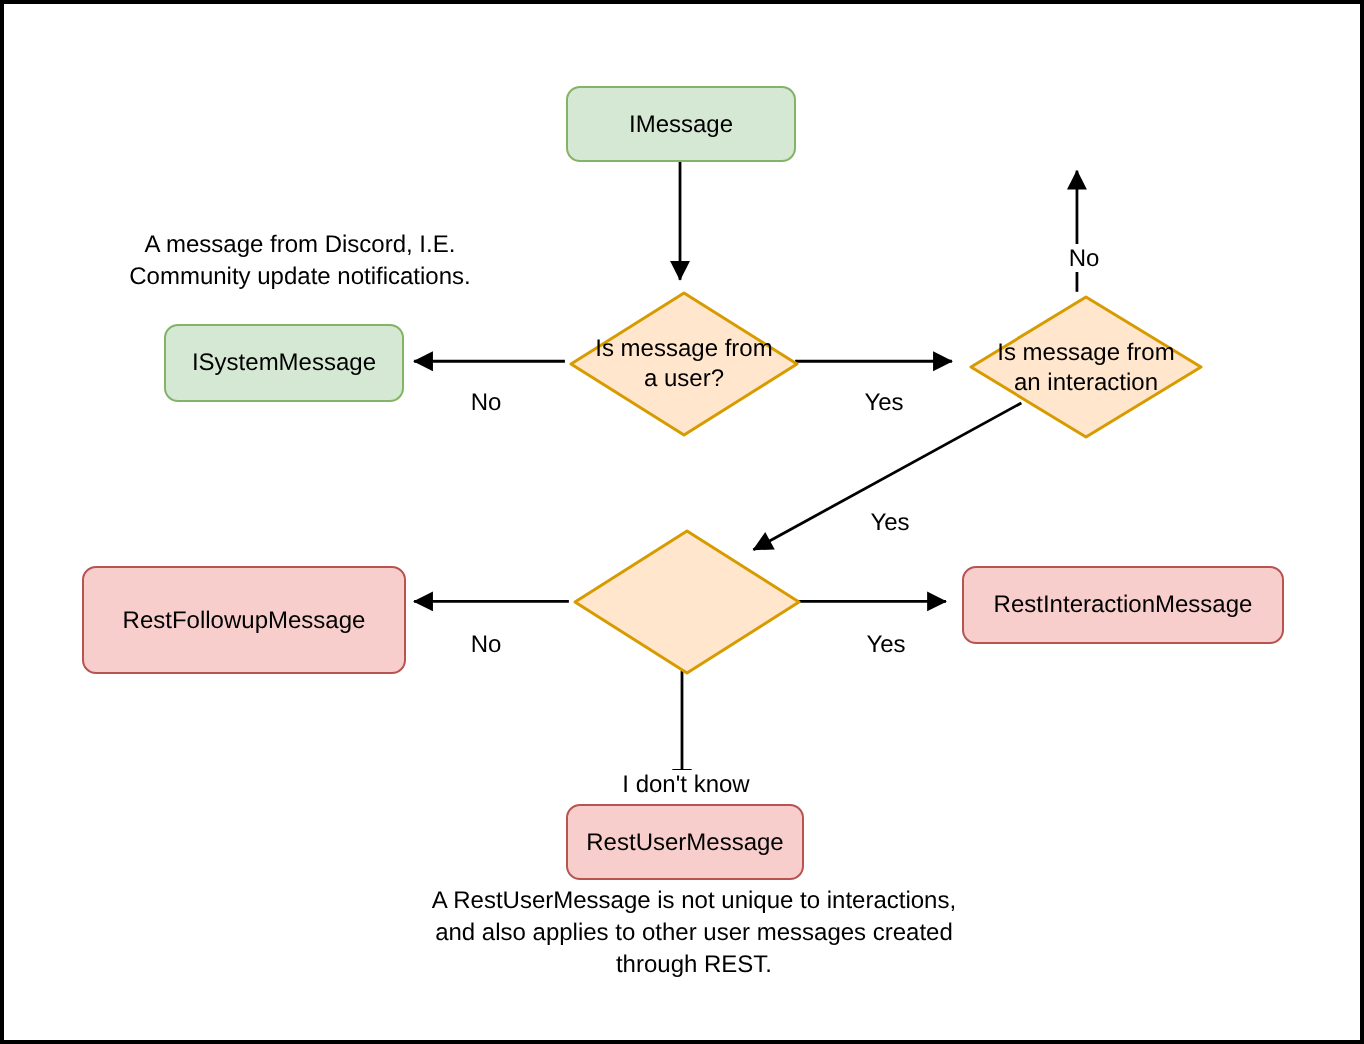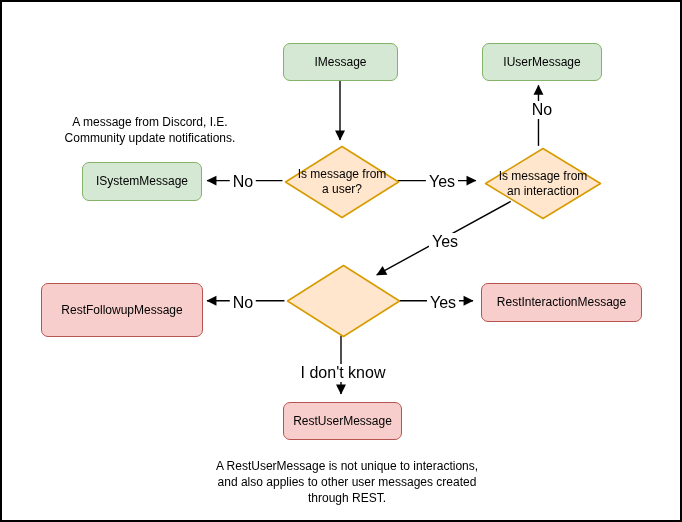--- a/index.html
+++ b/index.html
@@ -30,21 +30,21 @@
     stroke:var(--orange-stroke,#d79b00);
     stroke-width:1.5;stroke-linejoin:round;
   }
   .diamond-label{
     position:absolute;left:50%;top:50%;transform:translate(-50%,-50%);
     width:92px;font-size:12px;line-height:1.25;text-align:center;
   }
   .edge-label{
     position:absolute;z-index:3;transform:translate(-50%,-50%);
     background:var(--background,#fff);padding:0 3px;
-    font-size:16px;white-space:nowrap;
+    font-size:12px;white-space:nowrap;margin-top:19px;
   }
   .note{
     position:absolute;z-index:2;
     font-size:12px;line-height:1.35;text-align:center;
     white-space:pre-line;
   }
 </style>
 </head>
 <body>
 
@@ -61,21 +61,20 @@
     <line x1="398" y1="180" x2="477" y2="180" marker-end="url(#arrow)"></line>
     <line x1="540" y1="145" x2="540" y2="84" marker-end="url(#arrow)"></line>
     <line x1="512" y1="201" x2="377" y2="275" marker-end="url(#arrow)"></line>
     <line x1="284" y1="301" x2="206" y2="301" marker-end="url(#arrow)"></line>
     <line x1="399" y1="301" x2="474" y2="301" marker-end="url(#arrow)"></line>
     <line x1="341" y1="336" x2="341" y2="395" marker-end="url(#arrow)"></line>
   </svg>
 
   <div class="node node-green" style="left:281px;top:41px;width:115px;height:38px;">IMessage</div>
 
-  <div class="node node-green" style="left:480px;top:41px;width:120px;height:38px;">IUserMessage</div>
 
   <div class="node node-green" style="left:80px;top:160px;width:120px;height:39px;">ISystemMessage</div>
 
   <div class="node node-red" style="left:39px;top:281px;width:162px;height:54px;">RestFollowupMessage</div>
 
   <div class="node node-red" style="left:479px;top:281px;width:161px;height:39px;">RestInteractionMessage</div>
 
   <div class="node node-red" style="left:281px;top:400px;width:119px;height:38px;">RestUserMessage</div>
 
   <div class="diamond" style="left:482px;top:145px;width:118px;height:73px;">
@@ -101,17 +100,17 @@
   <div class="edge-label" style="left:241px;top:180px;">No</div>
   <div class="edge-label" style="left:440px;top:180px;">Yes</div>
   <div class="edge-label" style="left:540px;top:108px;">No</div>
   <div class="edge-label" style="left:443px;top:240px;">Yes</div>
   <div class="edge-label" style="left:241px;top:301px;">No</div>
   <div class="edge-label" style="left:441px;top:301px;">Yes</div>
   <div class="edge-label" style="left:341px;top:371px;">I don't know</div>
 
   <div class="note" style="left:40px;top:112px;width:216px;">A message from Discord, I.E.
 Community update notifications.</div>
-  <div class="note" style="left:172px;top:440px;width:346px;margin-top:16px;">A RestUserMessage is not unique to interactions,
+  <div class="note" style="left:172px;top:440px;width:346px;">A RestUserMessage is not unique to interactions,
 and also applies to other user messages created
 through REST.</div>
 
 </div>
 
 </body></html>

